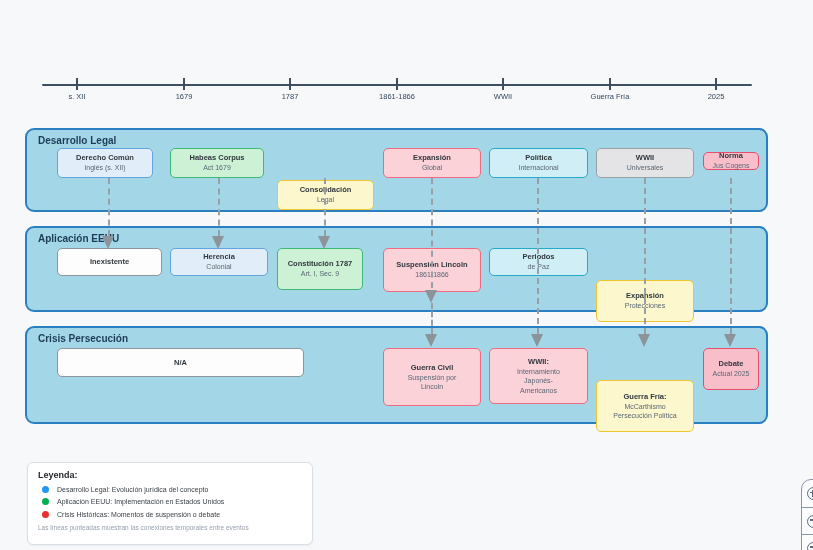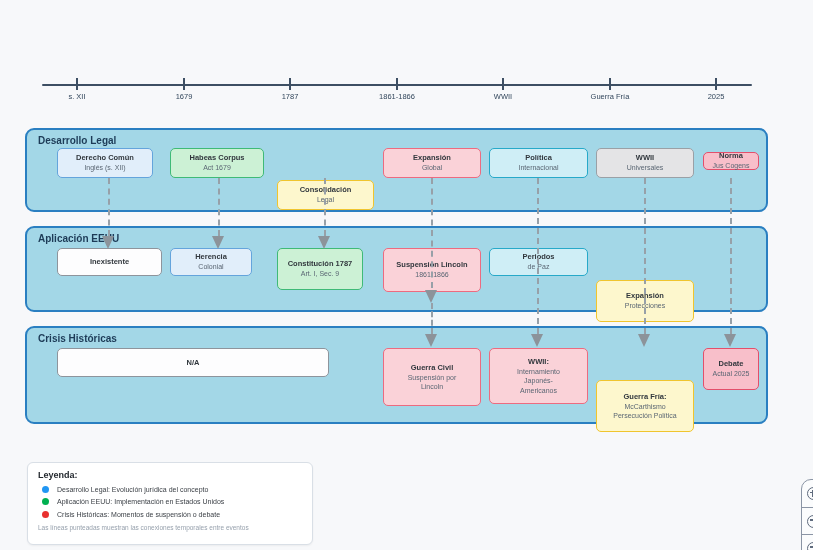--- a/index.html
+++ b/index.html
@@ -99,21 +99,21 @@
     <span class="tick-label" style="left:716px">2025</span>
   </div>
 
   <section class="lane lane1">
     <div class="lane-title">Desarrollo Legal</div>
   </section>
   <section class="lane lane2">
     <div class="lane-title">Aplicación EEUU</div>
   </section>
   <section class="lane lane3">
-    <div class="lane-title">Crisis Históricas</div>
+    <div class="lane-title">Crisis Persecución</div>
   </section>
 
   <div class="node blue" style="left:57px;top:148px;width:96px;height:30px">
     <div class="node-title">Derecho Común</div>
     <div class="node-sub">Inglés (s. XII)</div>
   </div>
   <div class="node green" style="left:170px;top:148px;width:94px;height:30px">
     <div class="node-title">Habeas Corpus</div>
     <div class="node-sub">Act 1679</div>
   </div>
@@ -134,42 +134,42 @@
     <div class="node-sub">Universales</div>
   </div>
   <div class="node rose" style="left:703px;top:152px;width:56px;height:18px">
     <div class="node-title">Norma</div>
     <div class="node-sub">Jus Cogens</div>
   </div>
 
   <div class="node white" style="left:57px;top:248px;width:105px;height:28px">
     <div class="node-title">Inexistente</div>
   </div>
-  <div class="node blue" style="left:170px;top:248px;width:82px;height:28px">
+  <div class="node blue" style="left:170px;top:248px;width:98px;height:28px">
     <div class="node-title">Herencia</div>
     <div class="node-sub">Colonial</div>
   </div>
   <div class="node green" style="left:277px;top:248px;width:86px;height:42px">
     <div class="node-title">Constitución 1787</div>
     <div class="node-sub">Art. I, Sec. 9</div>
   </div>
   <div class="node pink" style="left:383px;top:248px;width:98px;height:44px">
     <div class="node-title">Suspensión Lincoln</div>
     <div class="node-sub">1861-1866</div>
   </div>
   <div class="node cyan" style="left:489px;top:248px;width:99px;height:28px">
     <div class="node-title">Periodos</div>
     <div class="node-sub">de Paz</div>
   </div>
   <div class="node yellow" style="left:596px;top:248px;width:98px;height:42px">
     <div class="node-title">Expansión</div>
     <div class="node-sub">Protecciones</div>
   </div>
 
-  <div class="node white" style="left:57px;top:348px;width:272px;height:29px">
+  <div class="node white" style="left:57px;top:348px;width:247px;height:29px">
     <div class="node-title">N/A</div>
   </div>
   <div class="node pink" style="left:383px;top:348px;width:98px;height:58px">
     <div class="node-title">Guerra Civil</div>
     <div class="node-sub w70">Suspensión por Lincoln</div>
   </div>
   <div class="node pink" style="left:489px;top:348px;width:99px;height:56px">
     <div class="node-title">WWII:</div>
     <div class="node-sub w64">Internamiento Japonés- Americanos</div>
   </div>

